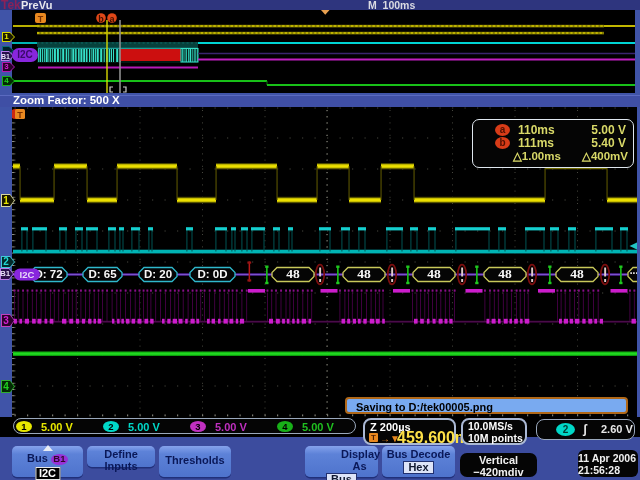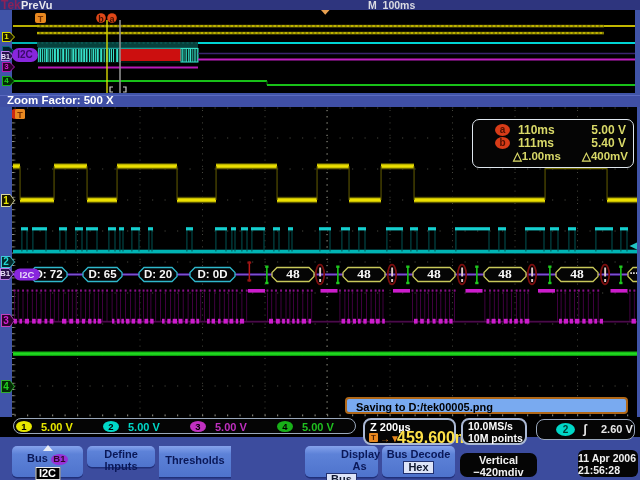--- a/index.html
+++ b/index.html
@@ -85,21 +85,21 @@
       <circle cx="89" cy="8" r="4.8" fill="#e04818"></circle>
       <text x="89" y="11.5" text-anchor="middle" fill="#401000" font-family="Liberation Sans" font-size="9" font-weight="bold">b</text>
       <circle cx="100" cy="8" r="4.8" fill="#e04818"></circle>
       <text x="100" y="11.5" text-anchor="middle" fill="#401000" font-family="Liberation Sans" font-size="9" font-weight="bold">a</text>
     </svg>
 
   <div style="position:absolute;left:12px;top:48px;width:26px;height:14px;background:#8826dd;border-radius:7px;z-index:35;
    color:#3a0a6a;font:bold 10px 'Liberation Sans',sans-serif;text-align:center;line-height:14px;">I2C</div>
 
   <div style="position:absolute;left:0;top:95px;width:640px;height:12px;background:#3f4fa5;border-top:1px solid #5a6ac0;"></div>
-  <div style="position:absolute;left:7px;top:93.5px;color:#ffffff;font:bold 11.5px 'Liberation Sans',sans-serif;z-index:5;">Zoom Factor: 500 X</div>
+  <div style="position:absolute;left:13px;top:93.5px;color:#ffffff;font:bold 11.5px 'Liberation Sans',sans-serif;z-index:5;">Zoom Factor: 500 X</div>
 
   <svg width="625" height="310" style="position:absolute;left:12px;top:107px;">
       <defs>
         <filter id="fz" x="-5%" y="-30%" width="110%" height="160%">
           <feGaussianBlur stdDeviation="0.55"></feGaussianBlur>
         </filter>
       </defs>
       <rect x="0" y="0" width="625" height="310" fill="#000000"></rect>
       <rect x="2.5" y="3" width="1" height="1" fill="#46463e"></rect>
       <rect x="2.5" y="9.2" width="1" height="1" fill="#46463e"></rect>
@@ -1876,21 +1876,21 @@
       <div style="position:absolute;left:50%;top:-6px;width:0;height:0;border:5px solid transparent;border-bottom:6px solid #e8ecf4;transform:translateX(-50%);"></div>
 <div style="margin-top:6px;">Bus <span style="display:inline-block;background:#9830d8;border-radius:50%;padding:0 2.5px;color:#30082a;font-size:9.5px;line-height:10.5px;">B1</span></div>
 <div style="position:absolute;left:50%;bottom:-3px;transform:translateX(-50%);background:#000;border:1px solid #e8e8e8;color:#fff;padding:0 3px;line-height:11px;">I2C</div>
     </div>
 <div style="position:absolute;left:87px;top:446px;width:68px;height:21px;
 background:linear-gradient(#85a2ec,#5d82d8 26%,#4e73cc);border-radius:5px;box-shadow:0 1.5px 0 #20307a;
 z-index:10;color:#0a1858;font:bold 11px 'Liberation Sans',sans-serif;text-align:center;">
       <div style="margin-top:2px;">Define<br>Inputs</div>
     </div>
 <div style="position:absolute;left:159px;top:446px;width:72px;height:31px;
-background:linear-gradient(#85a2ec,#5d82d8 26%,#4e73cc);border-radius:0;box-shadow:0 1.5px 0 #20307a;
+background:linear-gradient(#85a2ec,#5d82d8 26%,#4e73cc);border-radius:5px;box-shadow:0 1.5px 0 #20307a;
 z-index:10;color:#0a1858;font:bold 11px 'Liberation Sans',sans-serif;text-align:center;">
       <div style="margin-top:8px;">Thresholds</div>
     </div>
 <div style="position:absolute;left:305px;top:446px;width:73px;height:31px;
 background:linear-gradient(#85a2ec,#5d82d8 26%,#4e73cc);border-radius:5px;box-shadow:0 1.5px 0 #20307a;
 z-index:10;color:#0a1858;font:bold 11px 'Liberation Sans',sans-serif;text-align:center;"><div style="margin-top:2px;padding-left:36px;">Display As</div>
 <div style="display:inline-block;background:#dde4f8;border:1px solid #203070;color:#101830;padding:0 4px;line-height:11px;margin-top:1px;">Bus</div></div>
 <div style="position:absolute;left:382px;top:446px;width:73px;height:31px;
 background:linear-gradient(#85a2ec,#5d82d8 26%,#4e73cc);border-radius:5px;box-shadow:0 1.5px 0 #20307a;
 z-index:10;color:#0a1858;font:bold 11px 'Liberation Sans',sans-serif;text-align:center;"><div style="margin-top:2px;">Bus Decode</div>

